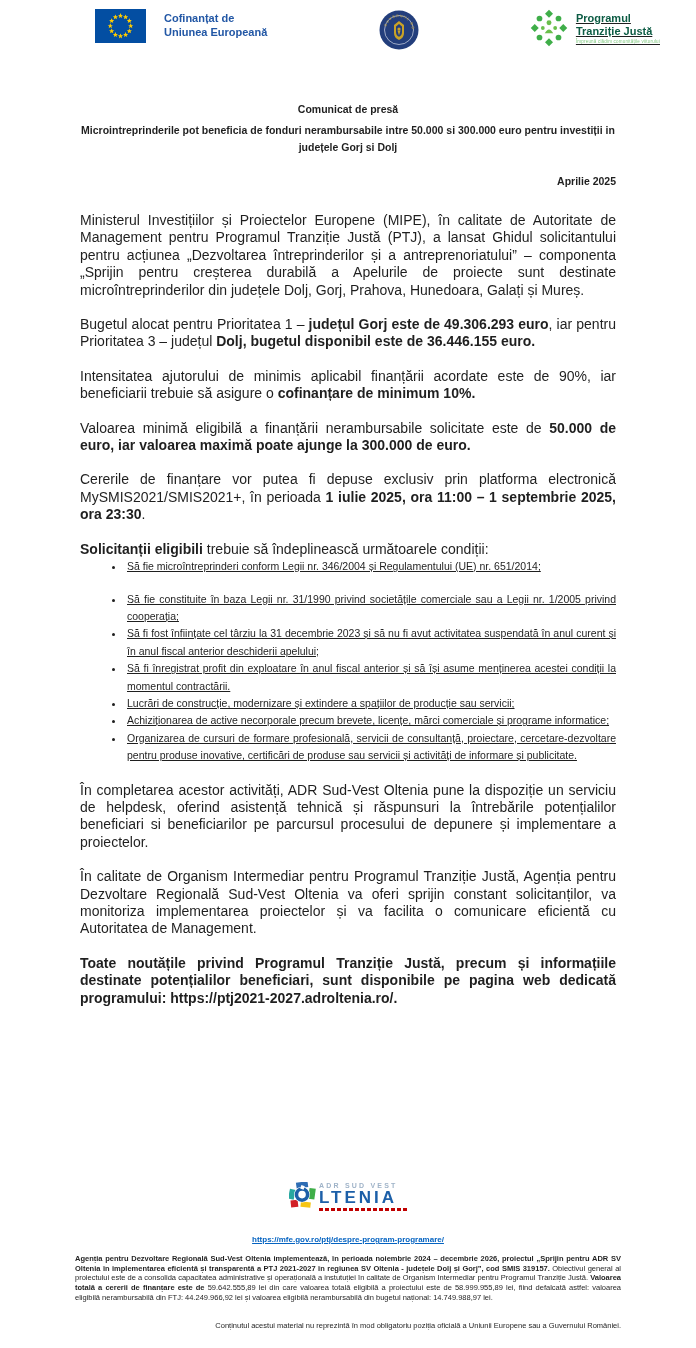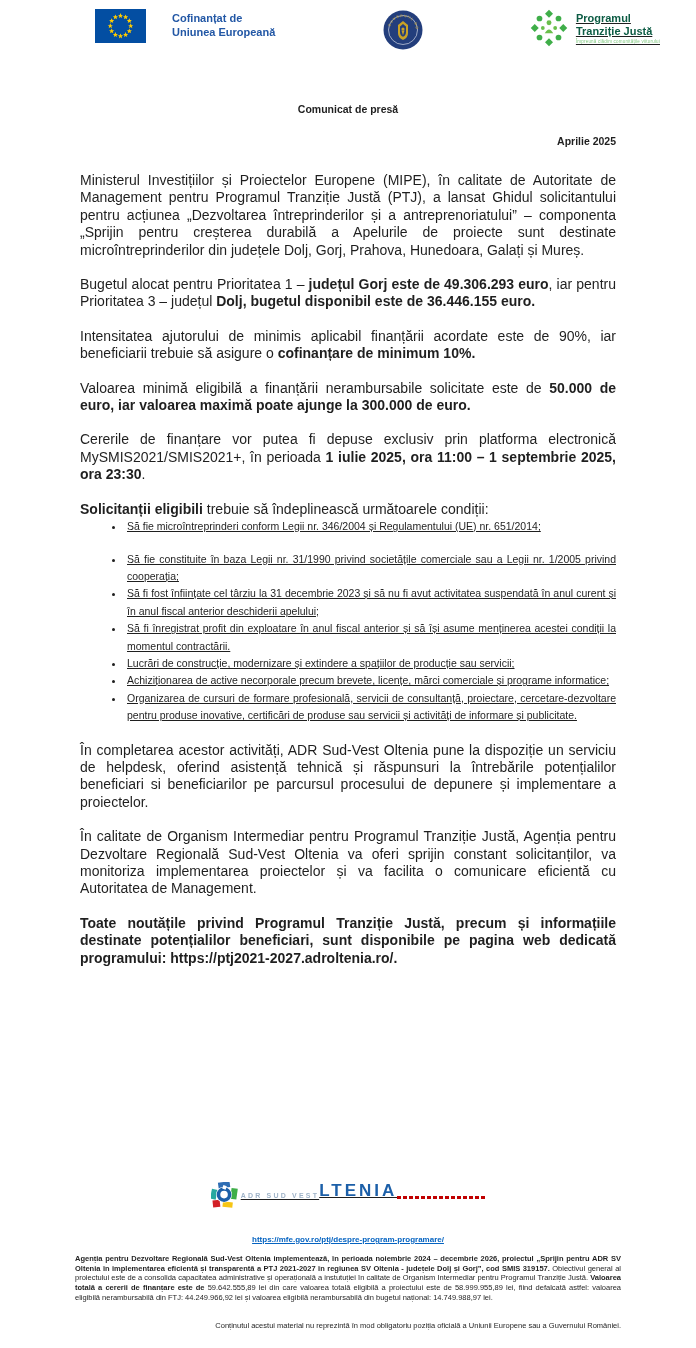--- a/index.html
+++ b/index.html
@@ -9,42 +9,42 @@
     background:#ffffff;
     font-family:"Liberation Sans",sans-serif;
     color:#1f1f1f;
     overflow:hidden;
   }
   
   .header{
     display:flex;justify-content:space-between;align-items:flex-start;
     padding:9px 36px 0 95px;
   }
-  .eu-logo{display:flex;gap:26px;align-items:flex-start;}
+  .eu-logo{display:flex;gap:18px;align-items:flex-start;}
   .eu-text{font-size:11px;font-weight:bold;color:#2257a5;line-height:1.3;padding-top:2px;}
   .gov-seal{margin-top:1px;}
   .ptj-logo{display:flex;gap:8px;align-items:flex-start;text-decoration:underline;}
   .ptj-text{line-height:1.15;padding-top:3px;}
   .ptj-name{font-size:11px;font-weight:bold;color:#0d5c44;}
   .ptj-tagline{font-size:4.5px;color:#7dc87d;margin-top:2px;letter-spacing:.2px;}
   
   .main{padding:0 80px;}
   .kicker{margin-top:49px;text-align:center;font-weight:bold;font-size:10.5px;}
   .title{margin-top:7px;text-align:center;font-weight:bold;font-size:10.5px;line-height:16.5px;}
   .date{margin-top:20px;text-align:right;font-weight:bold;font-size:10.5px;}
   p.body{font-size:14px;line-height:17.4px;text-align:justify;margin:0 0 17px;}
   p.first{margin-top:25px;}
   .b{font-weight:bold;}
   ul.conds{margin:0 0 17px;padding-left:45px;}
   ul.conds li{font-size:10.5px;line-height:17.4px;text-align:justify;padding-left:2px;text-decoration:underline;}
   ul.conds li:first-child{margin-bottom:15px;}
   
   .footer-logo-block{position:absolute;top:1182px;left:0;width:100%;text-align:center;}
   .adr-logo{display:inline-flex;align-items:flex-start;gap:3px;}
-  .adr-col{display:flex;flex-direction:row;align-items:flex-end;text-decoration:underline;}
+  .adr-col{display:flex;flex-direction:column;align-items:flex-start;}
   .adr-top{font-size:7px;letter-spacing:2.2px;color:#9fb3c8;font-weight:bold;margin-bottom:0px;}
   .adr-main{font-size:17px;font-weight:bold;color:#1c5fa8;letter-spacing:3px;line-height:1;}
   .adr-tagline{width:88px;height:3px;margin-top:2px;
     background:repeating-linear-gradient(90deg,#c00000 0 4px,#ffffff 4px 6px);}
   .footer-link-row{position:absolute;top:1228px;left:0;width:100%;text-align:center;}
   .footer-link{font-size:8px;font-weight:bold;color:#0563c1;text-decoration:underline;}
   .fine-print{position:absolute;top:1254px;left:75px;width:546px;
     font-size:7.5px;line-height:9.7px;text-align:justify;color:#1f1f1f;}
   .disclaimer{position:absolute;top:1321px;left:75px;width:546px;
     font-size:7.5px;text-align:right;color:#1f1f1f;}
@@ -121,20 +121,21 @@
         <div class="ptj-name">Programul</div>
         <div class="ptj-name">Tranziție Justă</div>
         <div class="ptj-tagline">Împreună clădim comunitățile viitorului</div>
       </div>
     </div>
   </div>
 
   <div class="main">
 
     <div class="kicker">Comunicat de presă</div>
+    <div class="title">Microintreprinderile pot beneficia de fonduri nerambursabile intre 50.000 si 300.000 euro pentru investiții in județele Gorj si Dolj</div>
     <div class="date">Aprilie 2025</div>
 
     <p class="body first"><span>Ministerul Investițiilor și Proiectelor Europene (MIPE), în calitate de Autoritate de Management pentru Programul Tranziție Justă (PTJ), a lansat Ghidul solicitantului pentru acțiunea „Dezvoltarea întreprinderilor și a antreprenoriatului” – componenta „Sprijin pentru creșterea durabilă a Apelurile de proiecte sunt destinate microîntreprinderilor din județele Dolj, Gorj, Prahova, Hunedoara, Galați și Mureș.</span></p>
     <p class="body"><span>Bugetul alocat pentru Prioritatea 1 – </span><span class="b">județul Gorj este de 49.306.293 euro</span><span>, iar pentru Prioritatea 3 – județul </span><span class="b">Dolj, bugetul disponibil este de 36.446.155 euro.</span></p>
     <p class="body"><span>Intensitatea ajutorului de minimis aplicabil finanțării acordate este de 90%, iar beneficiarii trebuie să asigure o </span><span class="b">cofinanțare de minimum 10%.</span></p>
     <p class="body"><span>Valoarea minimă eligibilă a finanțării nerambursabile solicitate este de </span><span class="b">50.000 de euro, iar valoarea maximă poate ajunge la 300.000 de euro.</span></p>
     <p class="body"><span>Cererile de finanțare vor putea fi depuse exclusiv prin platforma electronică MySMIS2021/SMIS2021+, în perioada </span><span class="b">1 iulie 2025, ora 11:00 – 1 septembrie 2025, ora 23:30</span><span>.</span></p>
 
     <p class="body" style="margin-bottom:0;"><span class="b">Solicitanții eligibili</span><span> trebuie să îndeplinească următoarele condiții:</span></p>
     <ul class="conds">

